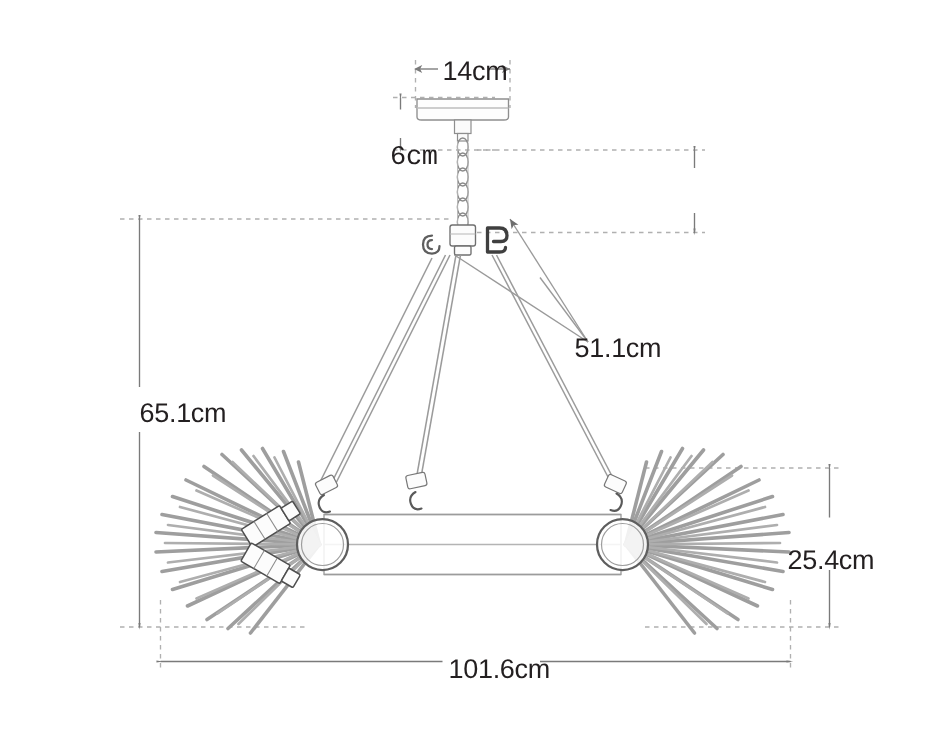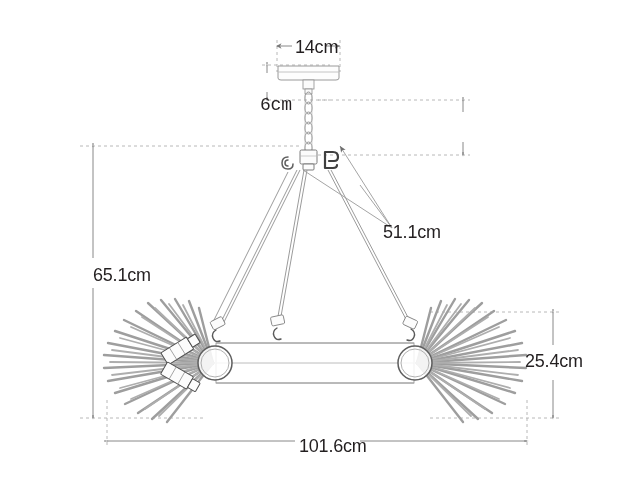--- a/index.html
+++ b/index.html
@@ -289,17 +289,17 @@
 
   <div class="dim-label" style="left:295px; top:37px;">14cm</div>
 
   <div class="dim-label" style="left:260px; top:95px;font-family:Liberation Mono, monospace;">6cm</div>
 
 
   <div class="dim-label" style="left:383px; top:222px;">51.1cm</div>
 
   <div class="dim-label" style="left:55px; top:265px;margin-left:38px;">65.1cm</div>
 
-  <div class="dim-label" style="left:525px; top:351px;">25.4cm</div>
+  <div class="dim-label" style="left:525px; top:363px;">25.4cm</div>
 
   <div class="dim-label" style="left:299px; top:436px;">101.6cm</div>
 
 </div>
 
 </body></html>

